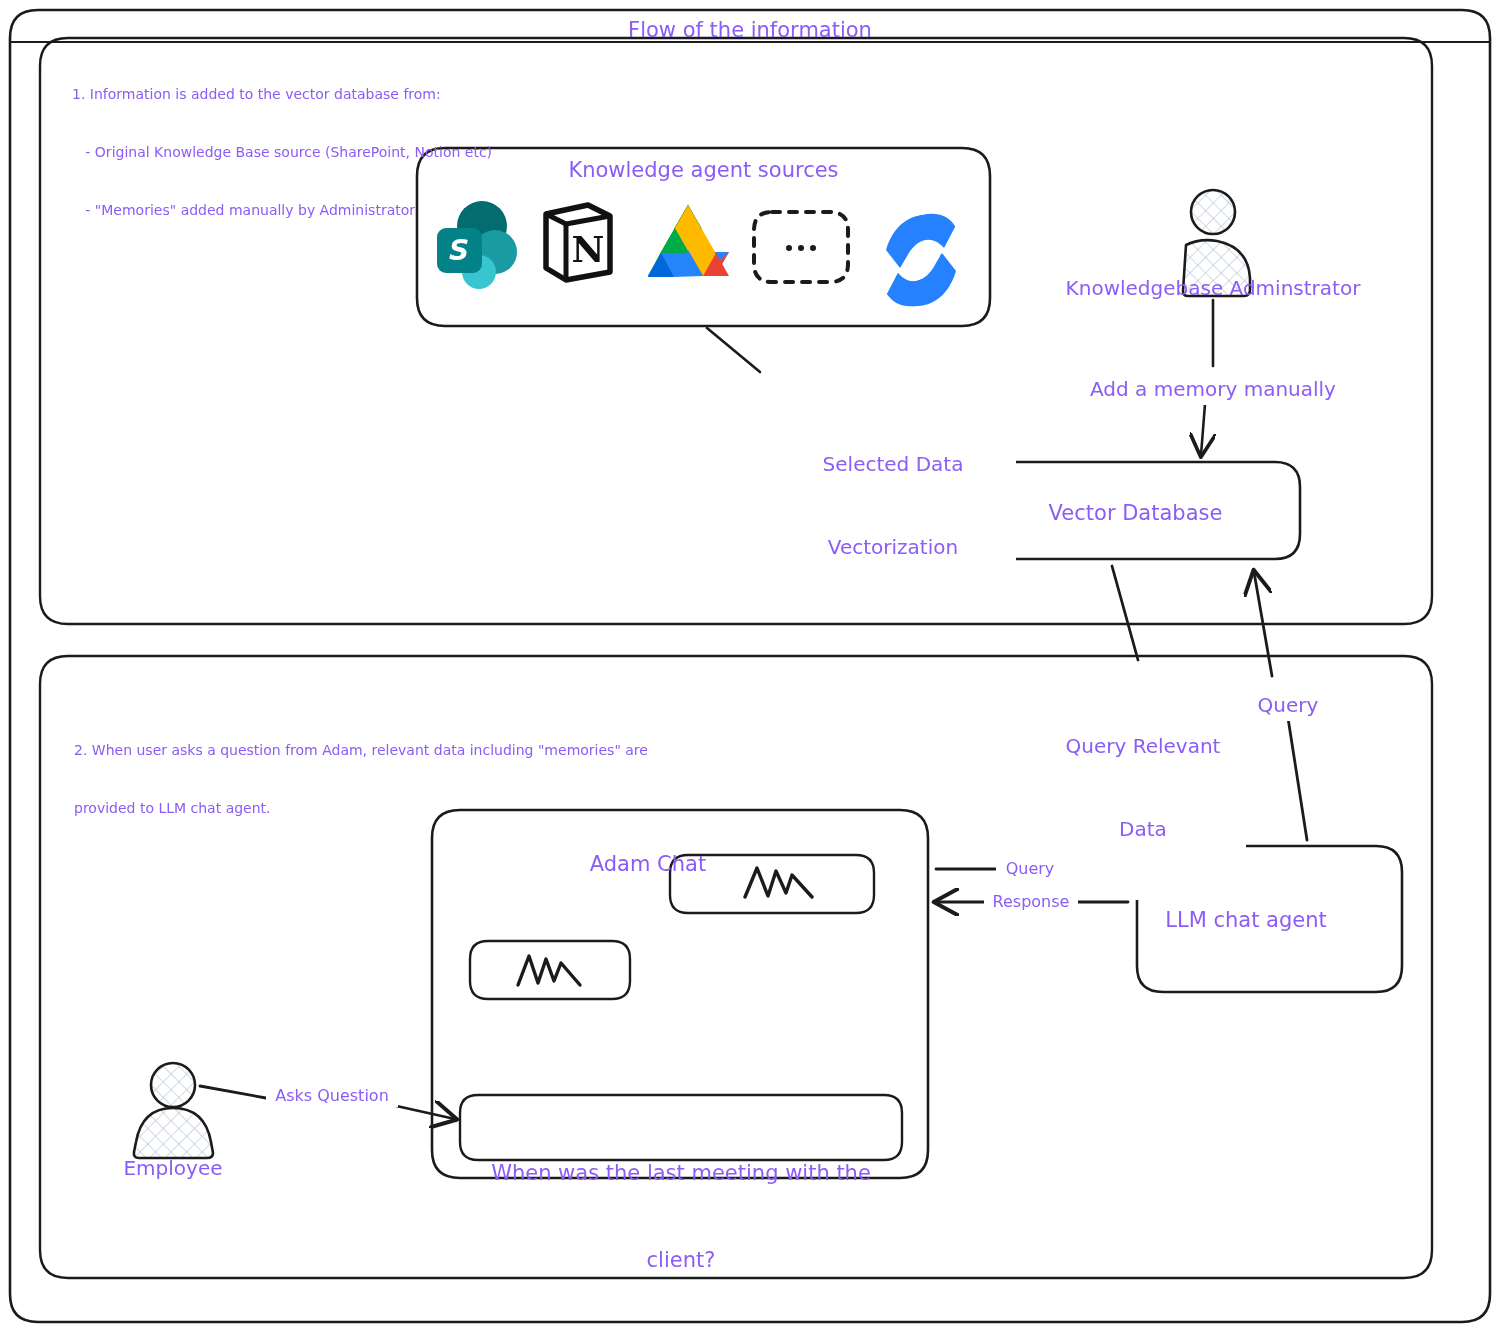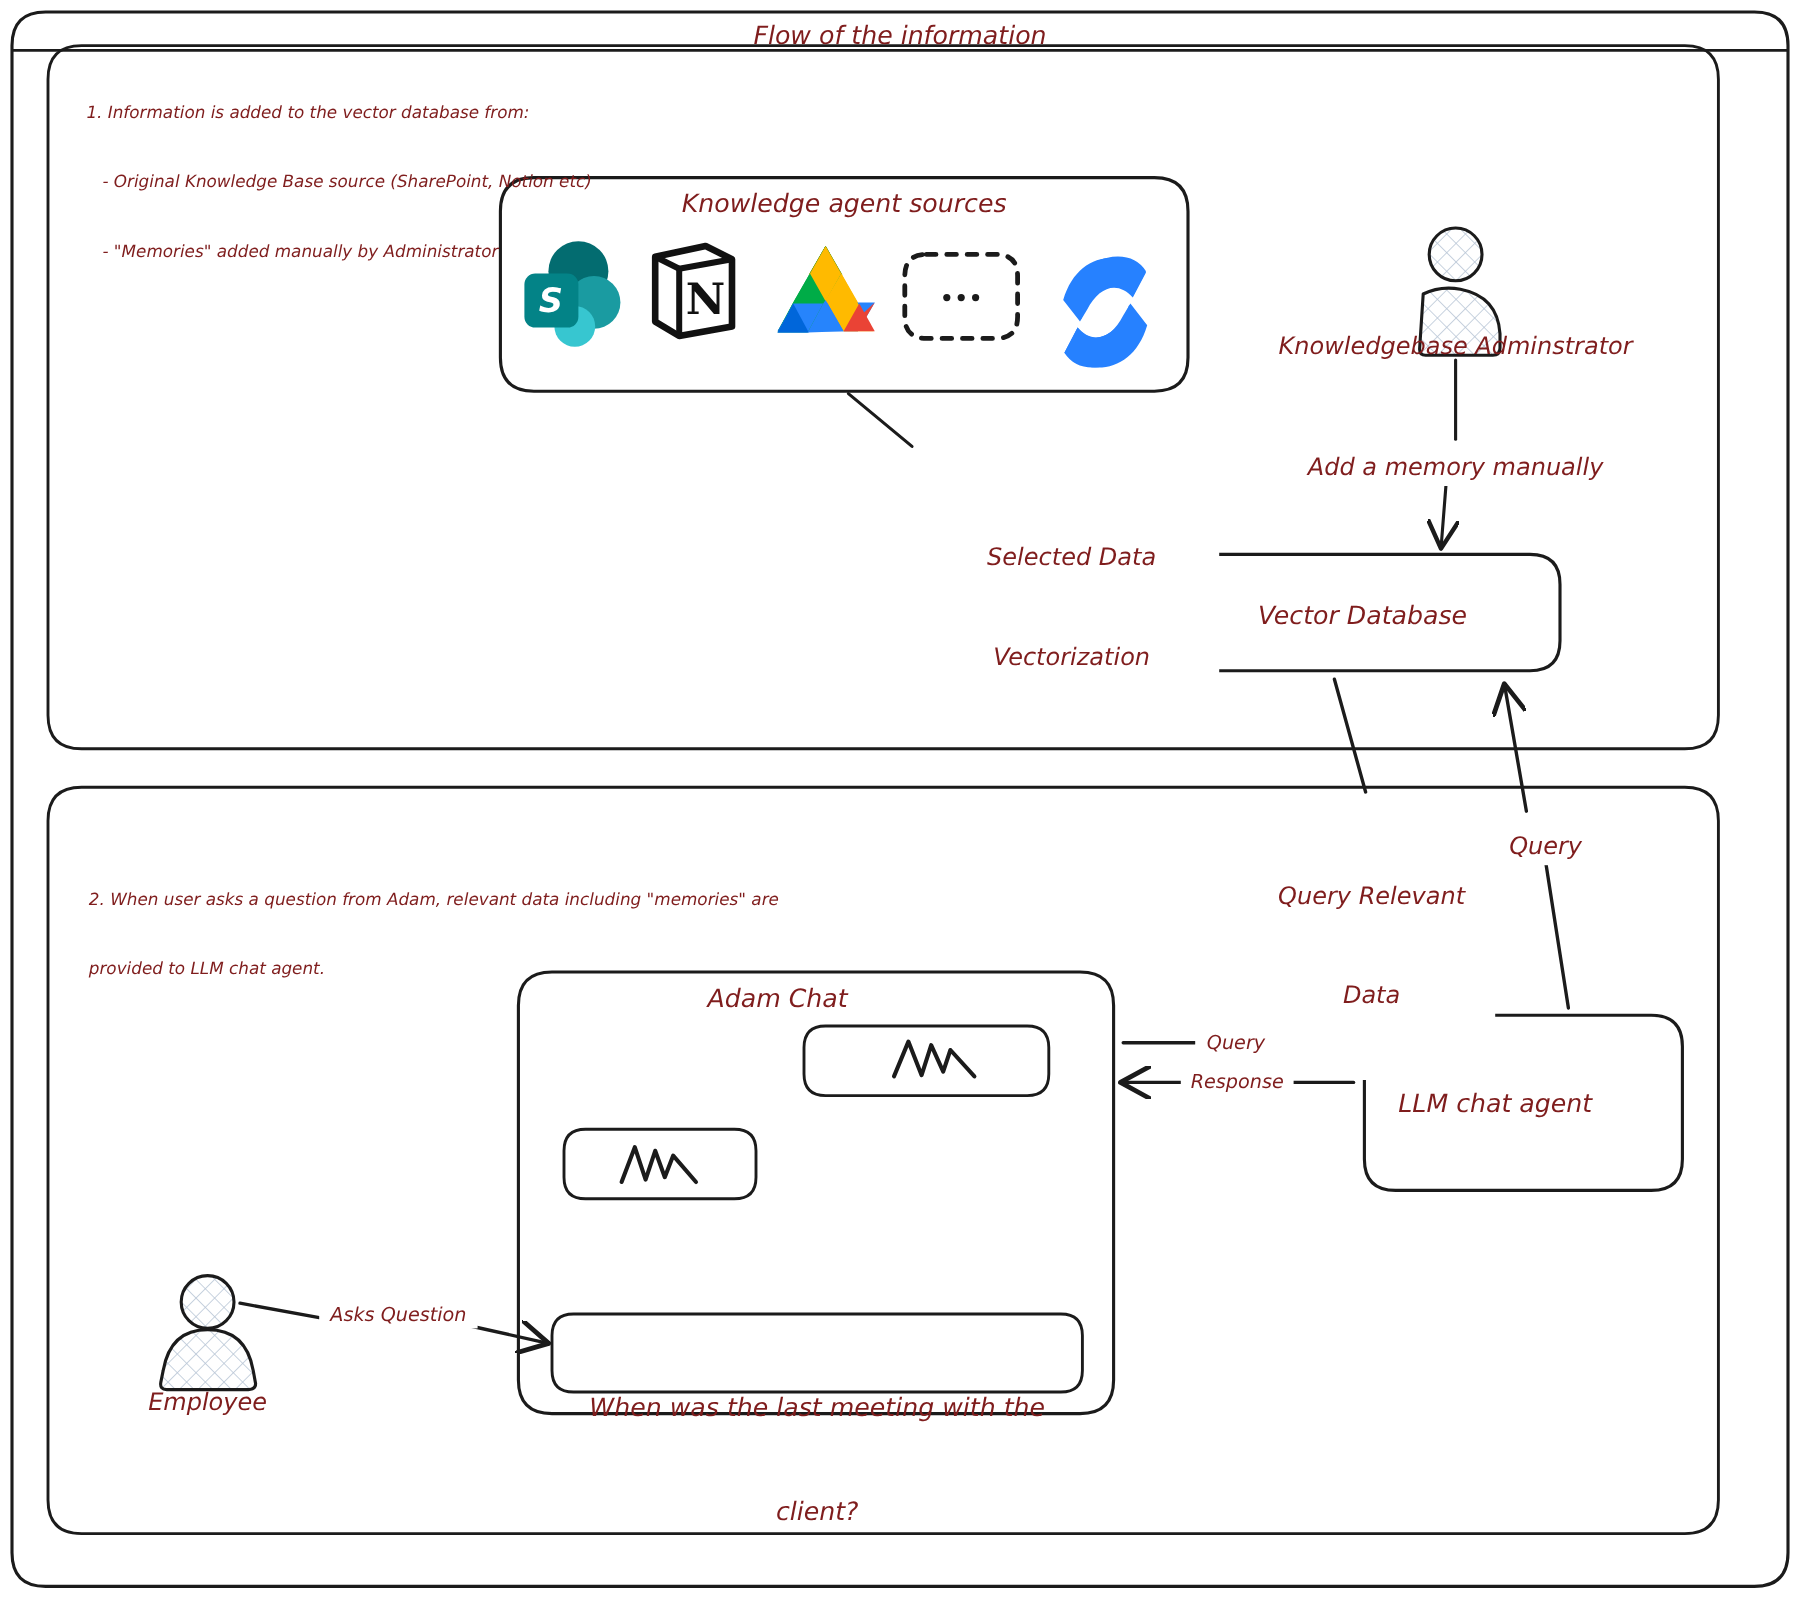--- a/index.html
+++ b/index.html
@@ -18,24 +18,23 @@
   }
   .svg-layer {
     position: absolute;
     left: 0; top: 0;
     width: 1500px;
     height: 1332px;
   }
   .txt {
     position: absolute;
     font-family: "DejaVu Sans", sans-serif;
-    color: #7f1d1d;
+    color: #8b5cf6;
     white-space: pre;
     line-height: 1.38;
-    font-style: italic;
   }
   .title-text {
     font-size: 21px;
     text-align: center;
   }
   .section-text {
     font-size: 14px;
   }
   .node-label {
     font-size: 21px;
@@ -235,21 +234,21 @@
 
   <div class="txt section-text" style="left:74px; top:702px; width:900px;">
     <div>2. When user asks a question from Adam, relevant data including "memories" are</div>
     <div>provided to LLM chat agent.</div>
   </div>
 
   <div class="txt node-label" style="left:417px; top:156px; width:573px;">Knowledge agent sources</div>
 
   <div class="txt node-label" style="left:971px; top:499px; width:329px;">Vector Database</div>
 
-  <div class="txt node-label" style="left:432px; top:818px; width:432px;">Adam Chat</div>
+  <div class="txt node-label" style="left:432px; top:850px; width:432px;">Adam Chat</div>
 
   <div class="txt node-label" style="left:1137px; top:906px; width:218px;">LLM chat agent</div>
 
   <div class="txt bubble-label" style="left:466px; top:1101px; width:430px;">
     <div>When was the last meeting with the</div>
     <div>client?</div>
   </div>
 
   <div class="txt actor-label" style="left:1040px; top:275px; width:346px;">Knowledgebase Adminstrator</div>
 

